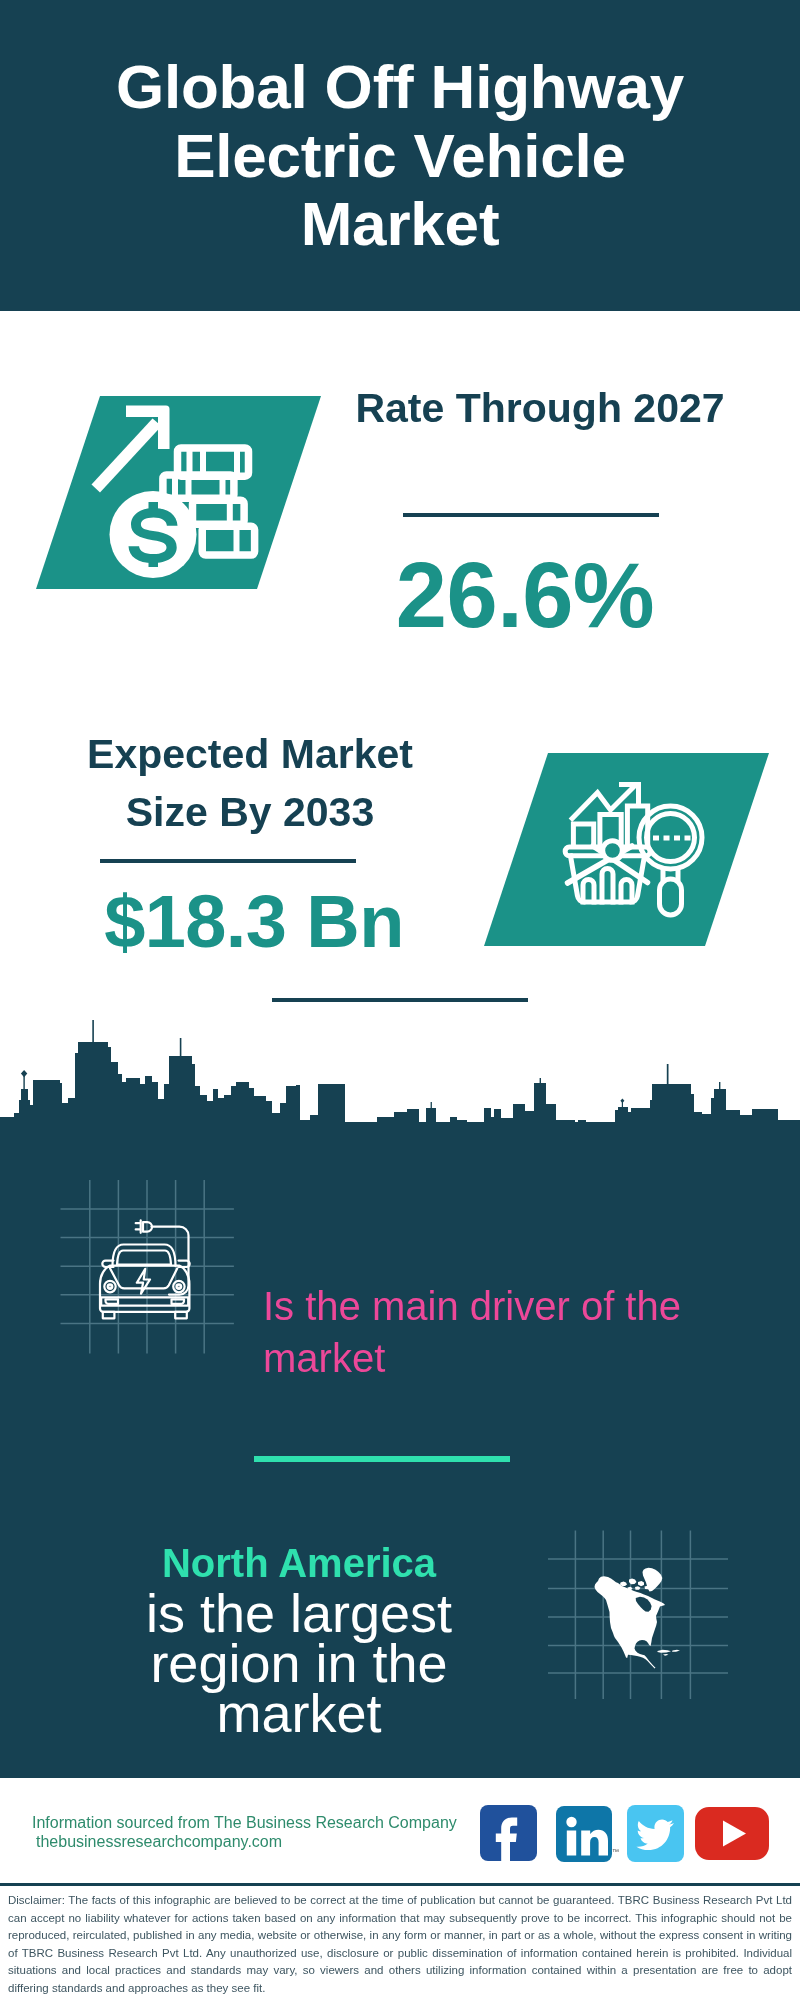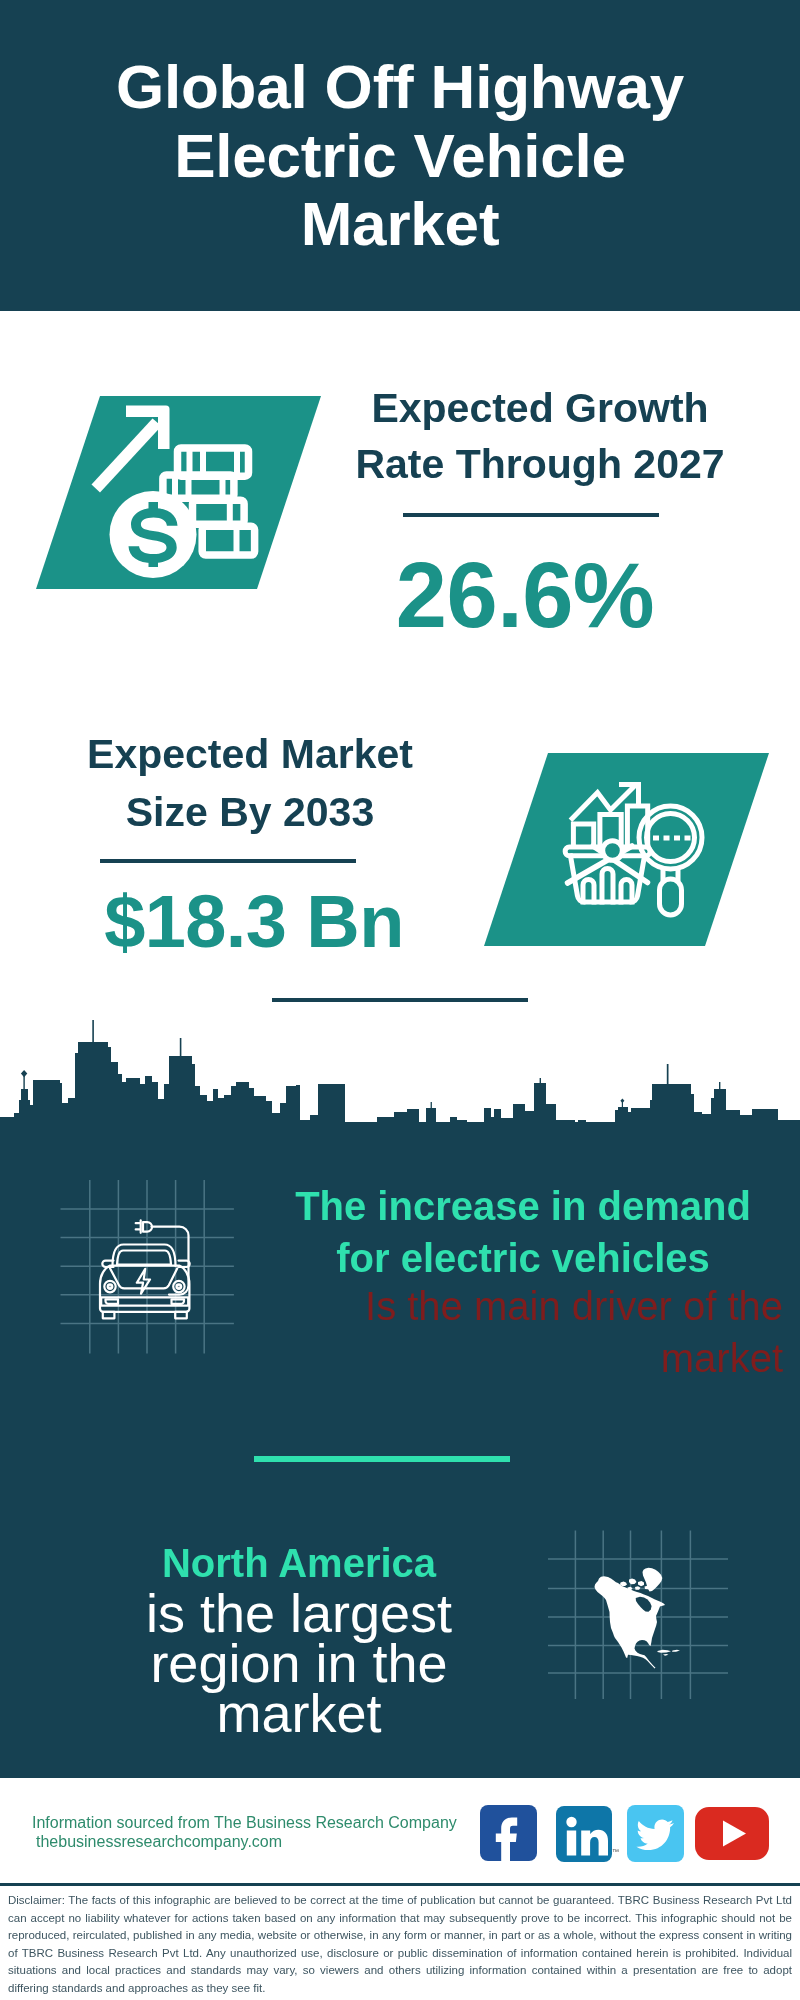--- a/index.html
+++ b/index.html
@@ -35,22 +35,22 @@
   .mid-rule{left:272px;top:998px;width:256px;}
 
   
   .dark{position:absolute;left:0;top:1122px;width:800px;height:656px;background:#164152;}
   .skyline{position:absolute;left:0;top:1018px;width:800px;height:106px;display:block;}
 
   .icon-ev{position:absolute;left:55px;top:1176px;width:185px;height:182px;}
   .icon-map{position:absolute;left:548px;top:1520px;width:180px;height:180px;}
   .d1-head{position:absolute;left:263px;top:1180px;width:520px;color:#2fe0ae;
      font-size:40px;font-weight:bold;line-height:52px;text-align:center;}
-  .d1-sub{position:absolute;left:263px;top:1281px;width:520px;color:#7f1d1d;
-     font-size:40px;line-height:51.6px;text-align:right;}
+  .d1-sub{position:absolute;left:263px;top:1281px;width:520px;color:#ec4899;
+     font-size:40px;line-height:51.6px;text-align:left;}
   .green-rule{position:absolute;background:#2fe0ae;height:6px;left:254px;top:1456px;width:256px;}
   .d2-head{position:absolute;left:114px;top:1538px;width:370px;color:#2fe0ae;
      font-size:40px;font-weight:bold;line-height:50px;text-align:center;}
   .d2-sub{position:absolute;left:114px;top:1588px;width:370px;color:#ffffff;
      font-size:54px;line-height:50px;text-align:center;}
 
   
   .footer{position:absolute;left:0;top:1895px;width:800px;height:105px;background:#ffffff;}
   .src-line1{position:absolute;left:32px;top:1813px;color:#2e8b6c;font-size:16px;line-height:20px;}
   .src-line2{position:absolute;left:36px;top:1832px;color:#2e8b6c;font-size:16px;line-height:20px;}
@@ -98,21 +98,20 @@
     </g>
 
     <circle cx="65" cy="136.5" r="43.5" fill="#ffffff"></circle>
     <g fill="#1b9288">
       <rect x="60.5" y="104" width="9.5" height="11"></rect>
       <rect x="60.5" y="158" width="9.5" height="11"></rect>
       <path d="M65.5 110 c-13.5 0 -22.5 7.2 -22.5 16.6 c0 9.2 7.6 13.6 22 15.6 c10.5 1.5 13.5 3.4 13.5 7.3 c0 4.2 -5 6.6 -13.2 6.6 c-8.8 0 -13.8 -2.8 -14.2 -7.8 h-10.6 c0.4 10.4 9.4 16.8 24.2 16.8 c14.6 0 24 -6.2 24 -15.8 c0 -9.8 -8.6 -14.2 -23.6 -16.2 c-10 -1.4 -12.2 -3.2 -12.2 -7 c0 -3.8 4.8 -6.6 12.6 -6.6 c8.2 0 13 3.2 13.4 8.2 h10.6 c-0.4 -10.6 -9.4 -17.7 -24 -17.7 z"></path>
     </g>
   </svg>
   <div class="s1-title">
-    <div>Expected Growth</div>
     <div>Rate Through 2027</div>
   </div>
   <div class="rule s1-rule"></div>
   <div class="s1-value">26.6%</div>
 
   <div class="shape-b"></div>
   <svg class="icon-research" viewBox="0 0 145 140" fill="none" stroke="#ffffff" stroke-width="5" stroke-linecap="square" stroke-linejoin="miter">
 
     <path d="M12.2 38.5 L37.5 12.5 L50.5 30 L74 6.5"></path>
     <path d="M61.5 4.5 h17 v17"></path>
@@ -206,21 +205,20 @@
       <path d="M46.2 121.4 h87 v8.3 h-87 z"></path>
       <path d="M50.5 123.3 h12.5 v4.6 h-9.5 a3 3 0 0 1 -3 -3 z"></path>
       <path d="M129 123.3 h-12.5 v4.6 h9.5 a3 3 0 0 0 3 -3 z"></path>
 
       <path d="M47.8 135.9 h11.6 v6.4 h-11.6 z"></path>
       <path d="M120.2 135.9 h11.6 v6.4 h-11.6 z"></path>
 
       <path d="M90.2 92.9 l-8.4 13.8 h6.3 l-2.1 11 l9 -14.2 h-6.3 z"></path>
     </g>
   </svg>
-  <div class="d1-head">The increase in demand for electric vehicles</div>
   <div class="d1-sub">Is the main driver of the market</div>
   <div class="green-rule"></div>
   <svg class="icon-map" viewBox="0 0 180 180" fill="none">
     <g stroke="#4a7484" stroke-width="1.5">
       <path d="M27.4 10.4 V179 M55.2 10.4 V179 M82.5 10.4 V179 M113.4 10.4 V179 M142.4 10.4 V179"></path>
       <path d="M-0.6 39 H184.6 M-0.6 68.6 H184.6 M-0.6 97.1 H184.6 M-0.6 125.6 H184.6 M-0.6 153 H184.6"></path>
     </g>
     <g fill="#ffffff">
       <path d="M50.0 61.0 L51.0 58.5 L53.0 56.7 L56.0 56.3 L60.0 57.0 L63.0 58.5 L66.4 61.0 L68.0 62.2 L70.0 63.0 L72.0 64.5 L74.0 66.0 L77.0 67.3 L80.0 68.5 L83.0 69.8 L86.0 71.0 L89.0 72.0 L92.5 73.0 L96.0 74.5 L100.0 76.0 L103.5 77.8 L107.0 79.5 L110.0 80.8 L113.0 82.0 L116.0 83.8 L117.0 85.0 L114.5 85.8 L112.0 86.5 L111.0 89.0 L110.0 91.5 L109.0 93.8 L108.0 96.0 L108.4 99.0 L109.0 102.0 L108.2 105.5 L107.0 109.0 L106.0 112.0 L105.0 115.0 L104.0 118.0 L103.4 122.0 L102.6 126.0 L101.2 125.0 L100.0 123.0 L98.5 121.2 L96.5 120.2 L94.0 120.0 L91.5 120.5 L89.5 121.8 L88.0 123.6 L87.0 126.0 L86.5 128.5 L87.5 130.8 L89.5 132.8 L92.0 134.0 L94.5 134.8 L96.5 135.2 L98.0 136.8 L99.5 138.8 L101.0 140.8 L103.0 143.0 L105.0 145.2 L107.5 147.8 L106.6 148.6 L104.2 146.0 L101.8 143.4 L99.5 141.0 L97.5 139.2 L95.0 137.8 L92.0 136.8 L89.0 136.0 L86.0 135.4 L83.0 135.0 L80.0 134.8 L79.2 138.0 L78.0 137.5 L77.0 135.0 L75.5 131.5 L73.5 127.5 L70.0 122.0 L68.5 120.0 L67.0 118.0 L66.0 116.0 L65.0 113.0 L64.0 110.5 L63.0 108.0 L62.5 105.0 L62.0 102.0 L61.8 99.0 L61.6 95.5 L61.5 92.0 L60.5 88.5 L59.5 85.0 L58.0 80.0 L56.5 78.0 L54.5 76.0 L52.0 74.0 L49.5 72.0 L47.5 69.5 L46.5 67.0 L47.0 64.5 L48.5 62.5 Z"></path>
       <path d="M97.5 48.5 L100.5 47.7 L104.0 48.2 L107.5 49.8 L110.5 52.0 L113.0 54.8 L114.3 58.0 L113.5 61.0 L111.5 63.8 L109.0 66.5 L106.5 69.0 L104.0 71.0 L101.5 71.6 L100.0 69.0 L99.0 66.0 L98.0 62.5 L96.5 59.0 L95.0 55.5 L94.5 52.0 L95.5 49.8 Z"></path>

